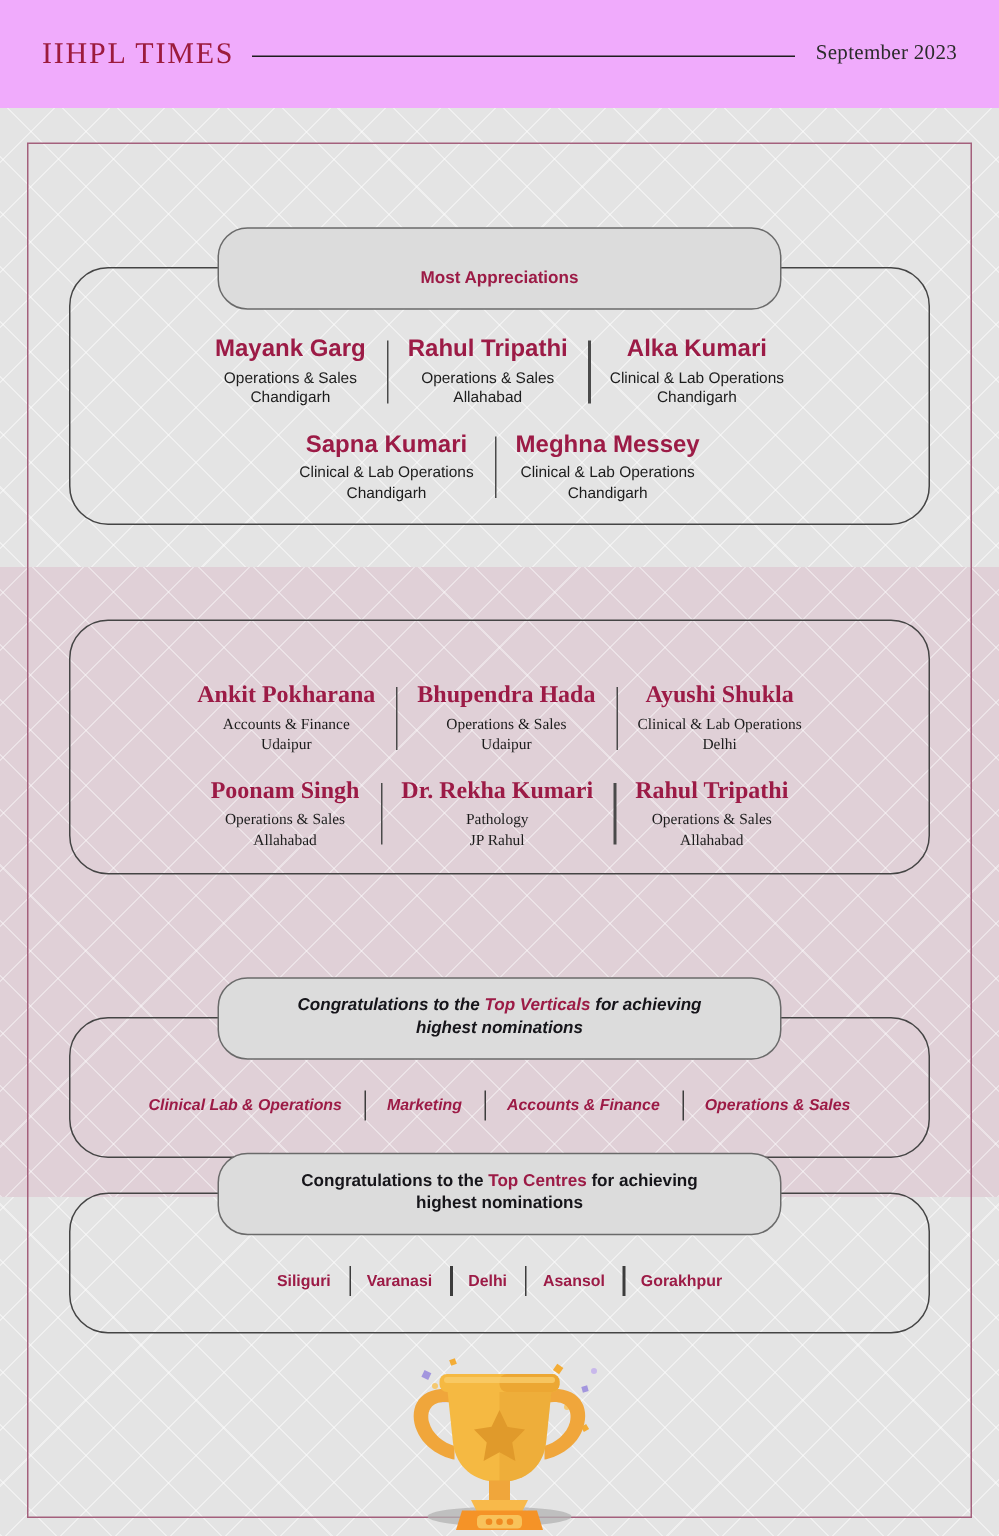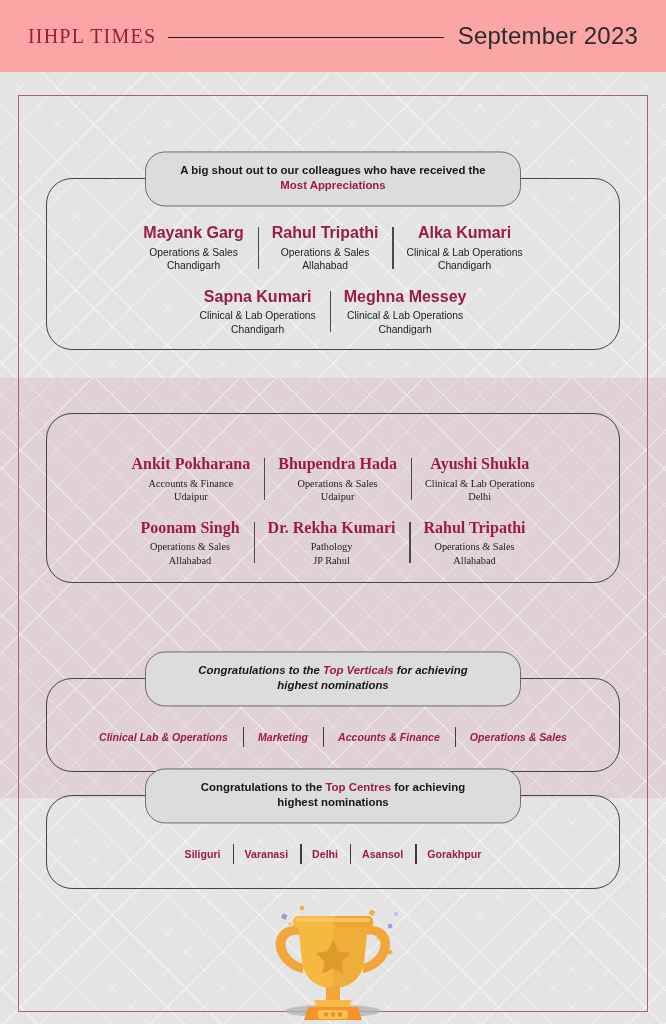--- a/index.html
+++ b/index.html
@@ -22,45 +22,46 @@
     width: 666px;
     height: 1024px;
     background: #ffffff;
   }
 
   
   .header {
     position: absolute;
     left: 0; top: 0;
     width: 666px; height: 72px;
-    background: #fca5a5;
+    background: #f0abfc;
     display: flex;
     align-items: center;
     padding: 0 28px;
     z-index: 10;
   }
   .masthead {
     font-family: "Liberation Serif", serif;
     font-size: 20px;
     letter-spacing: 1.2px;
     color: #9c1b3d;
     white-space: nowrap;
     font-weight: 400;
   }
   .header-rule {
     flex: 1;
     height: 0;
     border-top: 1.6px solid #1d1d1d;
     margin: 2px 14px 0 12px;
   }
   .header-date {
-    font-size: 24px;
+    font-size: 14px;
     color: #2b2b2b;
     white-space: nowrap;
     letter-spacing: 0.2px;
+    font-family: Liberation Serif, serif;
   }
 
   
   .canvas {
     position: absolute;
     left: 0; top: 72px;
     width: 666px;
     height: 952px;
     background-color: #e4e4e4;
     background-image:
@@ -230,21 +231,21 @@
 
   <div class="canvas">
 
     <div class="tint-band"></div>
     <div class="frame"></div>
 
     <div class="section sec-1">
       <div class="sec-box h-1">
 
         <div class="pill">
-          <span>A big shout out to our colleagues who have received the</span><br>
+          <br>
           <span class="accent">Most Appreciations</span>
         </div>
 
         <div class="rows">
           <div class="row">
             <div class="person">
               <div class="p-name">Mayank Garg</div>
               <div class="p-dept">Operations &amp; Sales</div>
               <div class="p-loc">Chandigarh</div>
             </div>

